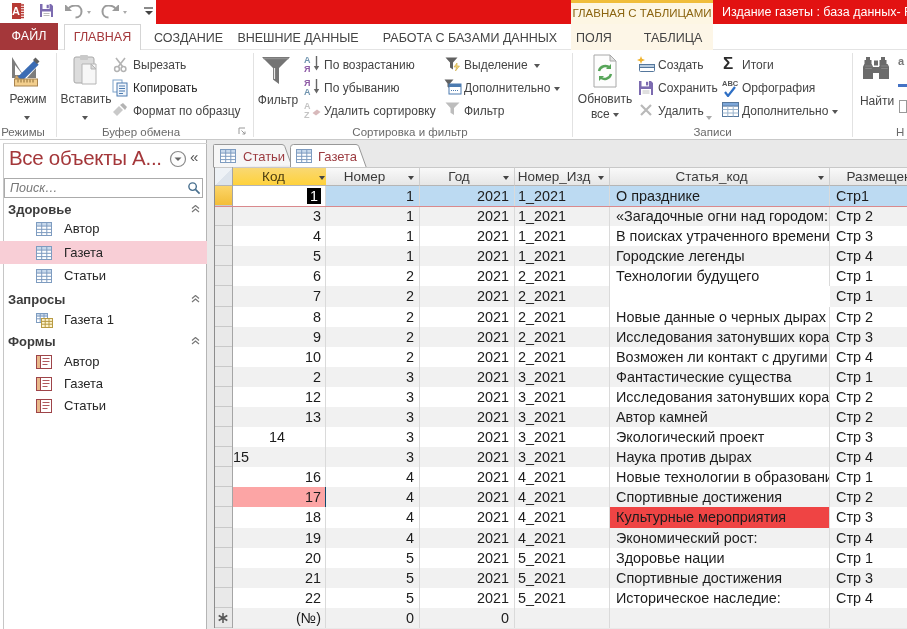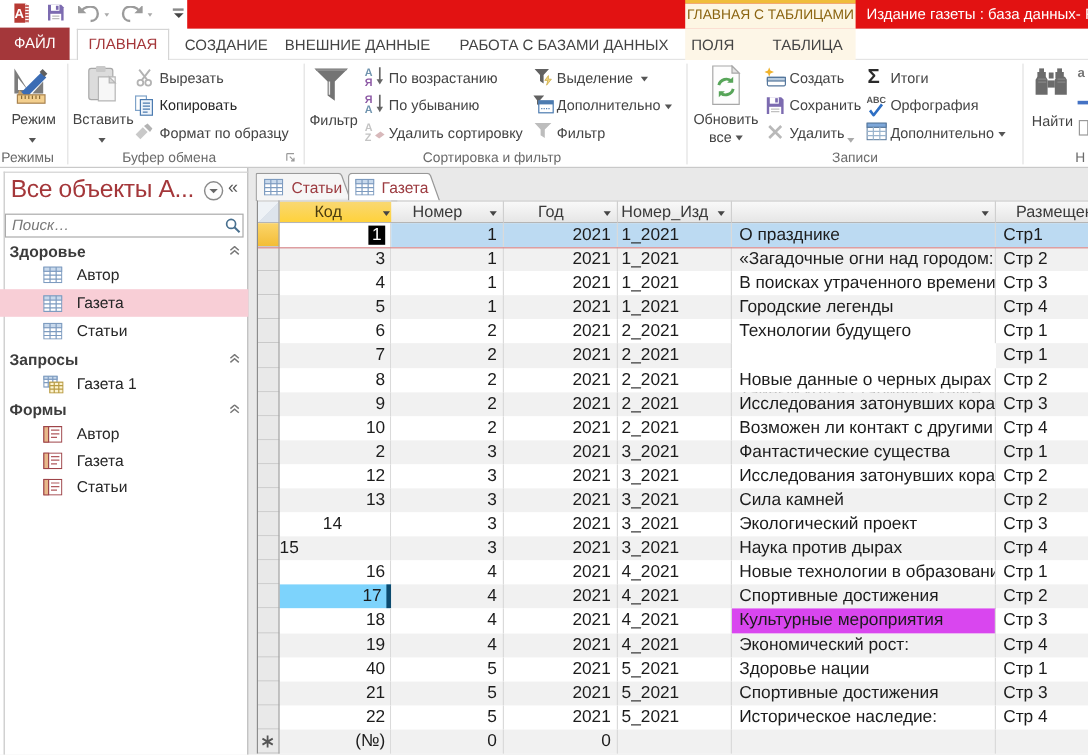--- a/index.html
+++ b/index.html
@@ -329,20 +329,21 @@
   </div>
 <div style="position:absolute;left:420px;top:167px;width:95px;height:19px;background:linear-gradient(#f9f9f9,#e6e6e6);border-right:1px solid #cfcfcf;border-bottom:1px solid #b5b5b5;border-top:1px solid #c8c8c8;overflow:hidden;">
     <div style="position:absolute;left:0;right:16px;top:0;bottom:0;text-align:center;font-size:13.5px;color:#3a3a3a;line-height:18px;">Год</div>
     <div style="position:absolute;right:5px;top:8px;width:0;height:0;border-left:3.5px solid transparent;border-right:3.5px solid transparent;border-top:4px solid #444;"></div>
   </div>
 <div style="position:absolute;left:515px;top:167px;width:95px;height:19px;background:linear-gradient(#f9f9f9,#e6e6e6);border-right:1px solid #cfcfcf;border-bottom:1px solid #b5b5b5;border-top:1px solid #c8c8c8;overflow:hidden;">
     <div style="position:absolute;left:0;right:16px;top:0;bottom:0;text-align:center;font-size:13.5px;color:#3a3a3a;line-height:18px;">Номер_Изд</div>
     <div style="position:absolute;right:5px;top:8px;width:0;height:0;border-left:3.5px solid transparent;border-right:3.5px solid transparent;border-top:4px solid #444;"></div>
   </div>
 <div style="position:absolute;left:610px;top:167px;width:220px;height:19px;background:linear-gradient(#f9f9f9,#e6e6e6);border-right:1px solid #cfcfcf;border-bottom:1px solid #b5b5b5;border-top:1px solid #c8c8c8;overflow:hidden;">
+    <div style="position:absolute;left:0;right:16px;top:0;bottom:0;text-align:center;font-size:13.5px;color:#3a3a3a;line-height:18px;">Статья_код</div>
     <div style="position:absolute;right:5px;top:8px;width:0;height:0;border-left:3.5px solid transparent;border-right:3.5px solid transparent;border-top:4px solid #444;"></div>
   </div>
 <div style="position:absolute;left:830px;top:167px;width:130px;height:19px;background:linear-gradient(#f9f9f9,#e6e6e6);border-right:1px solid #cfcfcf;border-bottom:1px solid #b5b5b5;border-top:1px solid #c8c8c8;overflow:hidden;">
     <div style="position:absolute;left:0;right:16px;top:0;bottom:0;text-align:center;font-size:13.5px;color:#3a3a3a;line-height:18px;">Размещение</div>
   </div>
 <div style="position:absolute;left:215px;top:186px;width:18px;height:20px;background:linear-gradient(#fbd56a,#f3bd37);border-bottom:1px solid #c9c9c9;">
 </div>
 <div style="position:absolute;left:233px;top:186px;width:93px;height:20px;background:#ffffff;border-right:1px solid #dadada;overflow:hidden;white-space:nowrap;font-size:14.4px;color:#1c1c1c;line-height:20px;text-align:right;padding-right:4px;"><span style="background:#000;color:#fff;padding:0 3px;">1</span></div>
 <div style="position:absolute;left:326px;top:186px;width:94px;height:20px;background:#bcdaf2;border-right:1px solid #dadada;overflow:hidden;white-space:nowrap;font-size:14.4px;color:#1c1c1c;line-height:20px;text-align:right;padding-right:5px;">1</div>
 <div style="position:absolute;left:420px;top:186px;width:95px;height:20px;background:#bcdaf2;border-right:1px solid #dadada;overflow:hidden;white-space:nowrap;font-size:14.4px;color:#1c1c1c;line-height:20px;text-align:right;padding-right:5px;">2021</div>
@@ -429,21 +430,21 @@
 <div style="position:absolute;left:420px;top:387px;width:95px;height:20px;background:#ffffff;border-right:1px solid #dadada;overflow:hidden;white-space:nowrap;font-size:14.4px;color:#1c1c1c;line-height:20px;text-align:right;padding-right:5px;">2021</div>
 <div style="position:absolute;left:515px;top:387px;width:95px;height:20px;background:#ffffff;border-right:1px solid #dadada;overflow:hidden;white-space:nowrap;font-size:14.4px;color:#1c1c1c;line-height:20px;text-align:left;padding-left:3px;">3_2021</div>
 <div style="position:absolute;left:610px;top:387px;width:220px;height:20px;background:#ffffff;border-right:1px solid #dadada;overflow:hidden;white-space:nowrap;font-size:14.4px;color:#1c1c1c;line-height:20px;text-align:left;padding-left:6px;"> Исследования затонувших корабле</div>
 <div style="position:absolute;left:830px;top:387px;width:130px;height:20px;background:#ffffff;border-right:1px solid #dadada;overflow:hidden;white-space:nowrap;font-size:14.4px;color:#1c1c1c;line-height:20px;text-align:left;padding-left:6px;">Стр 2</div>
 <div style="position:absolute;left:215px;top:407px;width:18px;height:20px;background:#e9e9e9;border-bottom:1px solid #c9c9c9;">
 </div>
 <div style="position:absolute;left:233px;top:407px;width:93px;height:20px;background:#f1f1f1;border-right:1px solid #dadada;overflow:hidden;white-space:nowrap;font-size:14.4px;color:#1c1c1c;line-height:20px;text-align:right;padding-right:4px;">13</div>
 <div style="position:absolute;left:326px;top:407px;width:94px;height:20px;background:#f1f1f1;border-right:1px solid #dadada;overflow:hidden;white-space:nowrap;font-size:14.4px;color:#1c1c1c;line-height:20px;text-align:right;padding-right:5px;">3</div>
 <div style="position:absolute;left:420px;top:407px;width:95px;height:20px;background:#f1f1f1;border-right:1px solid #dadada;overflow:hidden;white-space:nowrap;font-size:14.4px;color:#1c1c1c;line-height:20px;text-align:right;padding-right:5px;">2021</div>
 <div style="position:absolute;left:515px;top:407px;width:95px;height:20px;background:#f1f1f1;border-right:1px solid #dadada;overflow:hidden;white-space:nowrap;font-size:14.4px;color:#1c1c1c;line-height:20px;text-align:left;padding-left:3px;">3_2021</div>
-<div style="position:absolute;left:610px;top:407px;width:220px;height:20px;background:#f1f1f1;border-right:1px solid #dadada;overflow:hidden;white-space:nowrap;font-size:14.4px;color:#1c1c1c;line-height:20px;text-align:left;padding-left:6px;">Сила камней</div>
+<div style="position:absolute;left:610px;top:407px;width:220px;height:20px;background:#f1f1f1;border-right:1px solid #dadada;overflow:hidden;white-space:nowrap;font-size:14.4px;color:#1c1c1c;line-height:20px;text-align:left;padding-left:6px;">Автор камней</div>
 <div style="position:absolute;left:830px;top:407px;width:130px;height:20px;background:#f1f1f1;border-right:1px solid #dadada;overflow:hidden;white-space:nowrap;font-size:14.4px;color:#1c1c1c;line-height:20px;text-align:left;padding-left:6px;">Стр 2</div>
 <div style="position:absolute;left:215px;top:427px;width:18px;height:20px;background:#e9e9e9;border-bottom:1px solid #c9c9c9;">
 </div>
 <div style="position:absolute;left:233px;top:427px;width:93px;height:20px;background:#ffffff;border-right:1px solid #dadada;overflow:hidden;white-space:nowrap;font-size:14.4px;color:#1c1c1c;line-height:20px;text-align:center;padding-right:4px;">14</div>
 <div style="position:absolute;left:326px;top:427px;width:94px;height:20px;background:#ffffff;border-right:1px solid #dadada;overflow:hidden;white-space:nowrap;font-size:14.4px;color:#1c1c1c;line-height:20px;text-align:right;padding-right:5px;">3</div>
 <div style="position:absolute;left:420px;top:427px;width:95px;height:20px;background:#ffffff;border-right:1px solid #dadada;overflow:hidden;white-space:nowrap;font-size:14.4px;color:#1c1c1c;line-height:20px;text-align:right;padding-right:5px;">2021</div>
 <div style="position:absolute;left:515px;top:427px;width:95px;height:20px;background:#ffffff;border-right:1px solid #dadada;overflow:hidden;white-space:nowrap;font-size:14.4px;color:#1c1c1c;line-height:20px;text-align:left;padding-left:3px;">3_2021</div>
 <div style="position:absolute;left:610px;top:427px;width:220px;height:20px;background:#ffffff;border-right:1px solid #dadada;overflow:hidden;white-space:nowrap;font-size:14.4px;color:#1c1c1c;line-height:20px;text-align:left;padding-left:6px;">Экологический проект</div>
 <div style="position:absolute;left:830px;top:427px;width:130px;height:20px;background:#ffffff;border-right:1px solid #dadada;overflow:hidden;white-space:nowrap;font-size:14.4px;color:#1c1c1c;line-height:20px;text-align:left;padding-left:6px;">Стр 3</div>
 <div style="position:absolute;left:215px;top:447px;width:18px;height:20px;background:#e9e9e9;border-bottom:1px solid #c9c9c9;">
@@ -457,45 +458,45 @@
 <div style="position:absolute;left:215px;top:467px;width:18px;height:20px;background:#e9e9e9;border-bottom:1px solid #c9c9c9;">
 </div>
 <div style="position:absolute;left:233px;top:467px;width:93px;height:20px;background:#ffffff;border-right:1px solid #dadada;overflow:hidden;white-space:nowrap;font-size:14.4px;color:#1c1c1c;line-height:20px;text-align:right;padding-right:4px;">16</div>
 <div style="position:absolute;left:326px;top:467px;width:94px;height:20px;background:#ffffff;border-right:1px solid #dadada;overflow:hidden;white-space:nowrap;font-size:14.4px;color:#1c1c1c;line-height:20px;text-align:right;padding-right:5px;">4</div>
 <div style="position:absolute;left:420px;top:467px;width:95px;height:20px;background:#ffffff;border-right:1px solid #dadada;overflow:hidden;white-space:nowrap;font-size:14.4px;color:#1c1c1c;line-height:20px;text-align:right;padding-right:5px;">2021</div>
 <div style="position:absolute;left:515px;top:467px;width:95px;height:20px;background:#ffffff;border-right:1px solid #dadada;overflow:hidden;white-space:nowrap;font-size:14.4px;color:#1c1c1c;line-height:20px;text-align:left;padding-left:3px;">4_2021</div>
 <div style="position:absolute;left:610px;top:467px;width:220px;height:20px;background:#ffffff;border-right:1px solid #dadada;overflow:hidden;white-space:nowrap;font-size:14.4px;color:#1c1c1c;line-height:20px;text-align:left;padding-left:6px;">Новые технологии в образовании</div>
 <div style="position:absolute;left:830px;top:467px;width:130px;height:20px;background:#ffffff;border-right:1px solid #dadada;overflow:hidden;white-space:nowrap;font-size:14.4px;color:#1c1c1c;line-height:20px;text-align:left;padding-left:6px;">Стр 1</div>
 <div style="position:absolute;left:215px;top:487px;width:18px;height:20px;background:#e9e9e9;border-bottom:1px solid #c9c9c9;">
 </div>
-<div style="position:absolute;left:233px;top:487px;width:93px;height:20px;background:#7dd3fc;border-right:4px solid #0c4a6e;overflow:hidden;white-space:nowrap;font-size:14.4px;color:#1c1c1c;line-height:20px;text-align:right;padding-right:4px;">17</div>
+<div style="position:absolute;left:233px;top:487px;width:93px;height:20px;background:#fca5a5;border-right:1px solid #0c4a6e;overflow:hidden;white-space:nowrap;font-size:14.4px;color:#1c1c1c;line-height:20px;text-align:right;padding-right:4px;">17</div>
 <div style="position:absolute;left:326px;top:487px;width:94px;height:20px;background:#f1f1f1;border-right:1px solid #dadada;overflow:hidden;white-space:nowrap;font-size:14.4px;color:#1c1c1c;line-height:20px;text-align:right;padding-right:5px;">4</div>
 <div style="position:absolute;left:420px;top:487px;width:95px;height:20px;background:#f1f1f1;border-right:1px solid #dadada;overflow:hidden;white-space:nowrap;font-size:14.4px;color:#1c1c1c;line-height:20px;text-align:right;padding-right:5px;">2021</div>
 <div style="position:absolute;left:515px;top:487px;width:95px;height:20px;background:#f1f1f1;border-right:1px solid #dadada;overflow:hidden;white-space:nowrap;font-size:14.4px;color:#1c1c1c;line-height:20px;text-align:left;padding-left:3px;">4_2021</div>
 <div style="position:absolute;left:610px;top:487px;width:220px;height:20px;background:#f1f1f1;border-right:1px solid #dadada;overflow:hidden;white-space:nowrap;font-size:14.4px;color:#1c1c1c;line-height:20px;text-align:left;padding-left:6px;">Спортивные достижения</div>
 <div style="position:absolute;left:830px;top:487px;width:130px;height:20px;background:#f1f1f1;border-right:1px solid #dadada;overflow:hidden;white-space:nowrap;font-size:14.4px;color:#1c1c1c;line-height:20px;text-align:left;padding-left:6px;">Стр 2</div>
 <div style="position:absolute;left:215px;top:507px;width:18px;height:21px;background:#e9e9e9;border-bottom:1px solid #c9c9c9;">
 </div>
 <div style="position:absolute;left:233px;top:507px;width:93px;height:21px;background:#ffffff;border-right:1px solid #dadada;overflow:hidden;white-space:nowrap;font-size:14.4px;color:#1c1c1c;line-height:21px;text-align:right;padding-right:4px;">18</div>
 <div style="position:absolute;left:326px;top:507px;width:94px;height:21px;background:#ffffff;border-right:1px solid #dadada;overflow:hidden;white-space:nowrap;font-size:14.4px;color:#1c1c1c;line-height:21px;text-align:right;padding-right:5px;">4</div>
 <div style="position:absolute;left:420px;top:507px;width:95px;height:21px;background:#ffffff;border-right:1px solid #dadada;overflow:hidden;white-space:nowrap;font-size:14.4px;color:#1c1c1c;line-height:21px;text-align:right;padding-right:5px;">2021</div>
 <div style="position:absolute;left:515px;top:507px;width:95px;height:21px;background:#ffffff;border-right:1px solid #dadada;overflow:hidden;white-space:nowrap;font-size:14.4px;color:#1c1c1c;line-height:21px;text-align:left;padding-left:3px;">4_2021</div>
-<div style="position:absolute;left:610px;top:507px;width:220px;height:21px;background:#d946ef;border-right:1px solid #dadada;overflow:hidden;white-space:nowrap;font-size:14.4px;color:#1c1c1c;line-height:21px;text-align:left;padding-left:6px;">Культурные мероприятия</div>
+<div style="position:absolute;left:610px;top:507px;width:220px;height:21px;background:#ef4444;border-right:1px solid #dadada;overflow:hidden;white-space:nowrap;font-size:14.4px;color:#1c1c1c;line-height:21px;text-align:left;padding-left:6px;">Культурные мероприятия</div>
 <div style="position:absolute;left:830px;top:507px;width:130px;height:21px;background:#ffffff;border-right:1px solid #dadada;overflow:hidden;white-space:nowrap;font-size:14.4px;color:#1c1c1c;line-height:21px;text-align:left;padding-left:6px;">Стр 3</div>
 <div style="position:absolute;left:215px;top:528px;width:18px;height:20px;background:#e9e9e9;border-bottom:1px solid #c9c9c9;">
 </div>
 <div style="position:absolute;left:233px;top:528px;width:93px;height:20px;background:#f1f1f1;border-right:1px solid #dadada;overflow:hidden;white-space:nowrap;font-size:14.4px;color:#1c1c1c;line-height:20px;text-align:right;padding-right:4px;">19</div>
 <div style="position:absolute;left:326px;top:528px;width:94px;height:20px;background:#f1f1f1;border-right:1px solid #dadada;overflow:hidden;white-space:nowrap;font-size:14.4px;color:#1c1c1c;line-height:20px;text-align:right;padding-right:5px;">4</div>
 <div style="position:absolute;left:420px;top:528px;width:95px;height:20px;background:#f1f1f1;border-right:1px solid #dadada;overflow:hidden;white-space:nowrap;font-size:14.4px;color:#1c1c1c;line-height:20px;text-align:right;padding-right:5px;">2021</div>
 <div style="position:absolute;left:515px;top:528px;width:95px;height:20px;background:#f1f1f1;border-right:1px solid #dadada;overflow:hidden;white-space:nowrap;font-size:14.4px;color:#1c1c1c;line-height:20px;text-align:left;padding-left:3px;">4_2021</div>
 <div style="position:absolute;left:610px;top:528px;width:220px;height:20px;background:#f1f1f1;border-right:1px solid #dadada;overflow:hidden;white-space:nowrap;font-size:14.4px;color:#1c1c1c;line-height:20px;text-align:left;padding-left:6px;">Экономический рост:</div>
 <div style="position:absolute;left:830px;top:528px;width:130px;height:20px;background:#f1f1f1;border-right:1px solid #dadada;overflow:hidden;white-space:nowrap;font-size:14.4px;color:#1c1c1c;line-height:20px;text-align:left;padding-left:6px;">Стр 4</div>
 <div style="position:absolute;left:215px;top:548px;width:18px;height:20px;background:#e9e9e9;border-bottom:1px solid #c9c9c9;">
 </div>
-<div style="position:absolute;left:233px;top:548px;width:93px;height:20px;background:#ffffff;border-right:1px solid #dadada;overflow:hidden;white-space:nowrap;font-size:14.4px;color:#1c1c1c;line-height:20px;text-align:right;padding-right:4px;">40</div>
+<div style="position:absolute;left:233px;top:548px;width:93px;height:20px;background:#ffffff;border-right:1px solid #dadada;overflow:hidden;white-space:nowrap;font-size:14.4px;color:#1c1c1c;line-height:20px;text-align:right;padding-right:4px;">20</div>
 <div style="position:absolute;left:326px;top:548px;width:94px;height:20px;background:#ffffff;border-right:1px solid #dadada;overflow:hidden;white-space:nowrap;font-size:14.4px;color:#1c1c1c;line-height:20px;text-align:right;padding-right:5px;">5</div>
 <div style="position:absolute;left:420px;top:548px;width:95px;height:20px;background:#ffffff;border-right:1px solid #dadada;overflow:hidden;white-space:nowrap;font-size:14.4px;color:#1c1c1c;line-height:20px;text-align:right;padding-right:5px;">2021</div>
 <div style="position:absolute;left:515px;top:548px;width:95px;height:20px;background:#ffffff;border-right:1px solid #dadada;overflow:hidden;white-space:nowrap;font-size:14.4px;color:#1c1c1c;line-height:20px;text-align:left;padding-left:3px;">5_2021</div>
 <div style="position:absolute;left:610px;top:548px;width:220px;height:20px;background:#ffffff;border-right:1px solid #dadada;overflow:hidden;white-space:nowrap;font-size:14.4px;color:#1c1c1c;line-height:20px;text-align:left;padding-left:6px;">Здоровье нации</div>
 <div style="position:absolute;left:830px;top:548px;width:130px;height:20px;background:#ffffff;border-right:1px solid #dadada;overflow:hidden;white-space:nowrap;font-size:14.4px;color:#1c1c1c;line-height:20px;text-align:left;padding-left:6px;">Стр 1</div>
 <div style="position:absolute;left:215px;top:568px;width:18px;height:20px;background:#e9e9e9;border-bottom:1px solid #c9c9c9;">
 </div>
 <div style="position:absolute;left:233px;top:568px;width:93px;height:20px;background:#f1f1f1;border-right:1px solid #dadada;overflow:hidden;white-space:nowrap;font-size:14.4px;color:#1c1c1c;line-height:20px;text-align:right;padding-right:4px;">21</div>
 <div style="position:absolute;left:326px;top:568px;width:94px;height:20px;background:#f1f1f1;border-right:1px solid #dadada;overflow:hidden;white-space:nowrap;font-size:14.4px;color:#1c1c1c;line-height:20px;text-align:right;padding-right:5px;">5</div>
 <div style="position:absolute;left:420px;top:568px;width:95px;height:20px;background:#f1f1f1;border-right:1px solid #dadada;overflow:hidden;white-space:nowrap;font-size:14.4px;color:#1c1c1c;line-height:20px;text-align:right;padding-right:5px;">2021</div>

